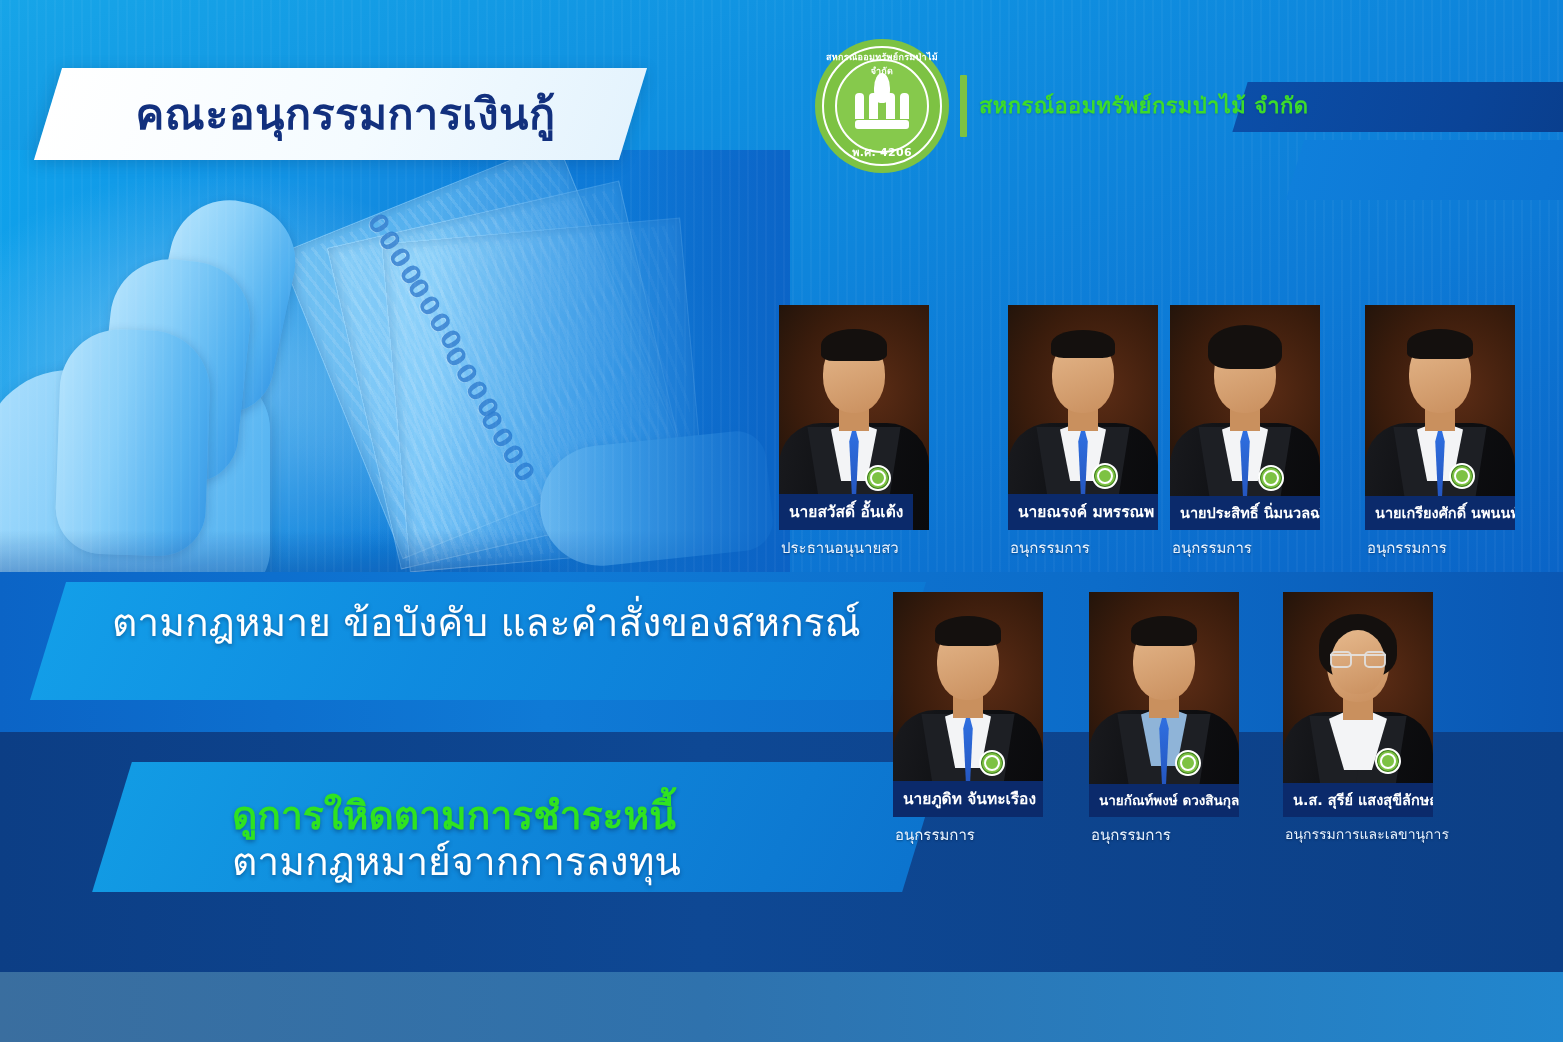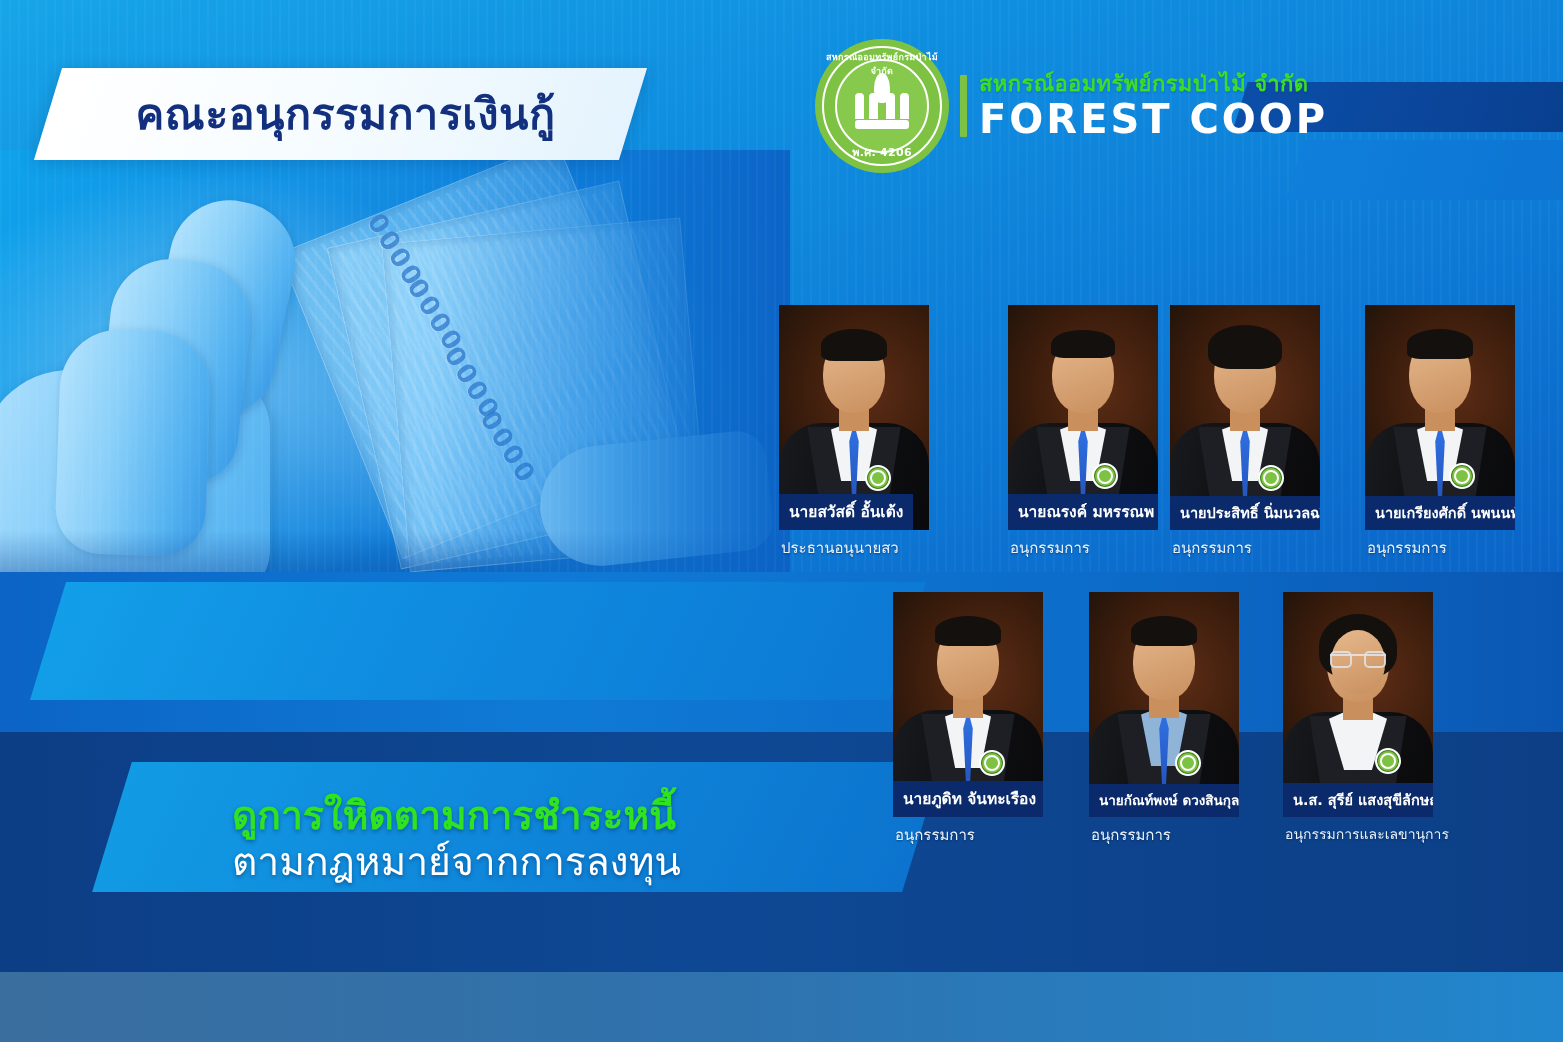--- a/index.html
+++ b/index.html
@@ -379,28 +379,28 @@
         <div class="tree" style="right:4px;"></div>
         <div class="base"></div>
       </div>
       <div class="arc-bot">พ.ศ. 4206</div>
     </div>
 
     <div class="logo-words">
       <div class="logo-bar"></div>
       <div class="logo-txt">
         <div class="th">สหกรณ์ออมทรัพย์กรมป่าไม้ จำกัด</div>
-        <div class="en">FOREST COOP</div>
       </div>
     </div>
   </div>
 
   <div class="band band-bg-1"></div>
   <div class="band-shape band-shape-1"></div>
   <div class="band-text bt1">
+    <div class="sub">ตามกฎหมาย ข้อบังคับ และคำสั่งของสหกรณ์</div>
   </div>
 
   <div class="band band-bg-2"></div>
   <div class="band-shape band-shape-2"></div>
   <div class="band-text bt2">
     <div class="headline">ดูการใหิดตามการชำระหนี้</div>
     <div class="sub">ตามกฎหมาย์จากการลงทุน</div>
   </div>
 
   <div class="footer-strip"></div>

